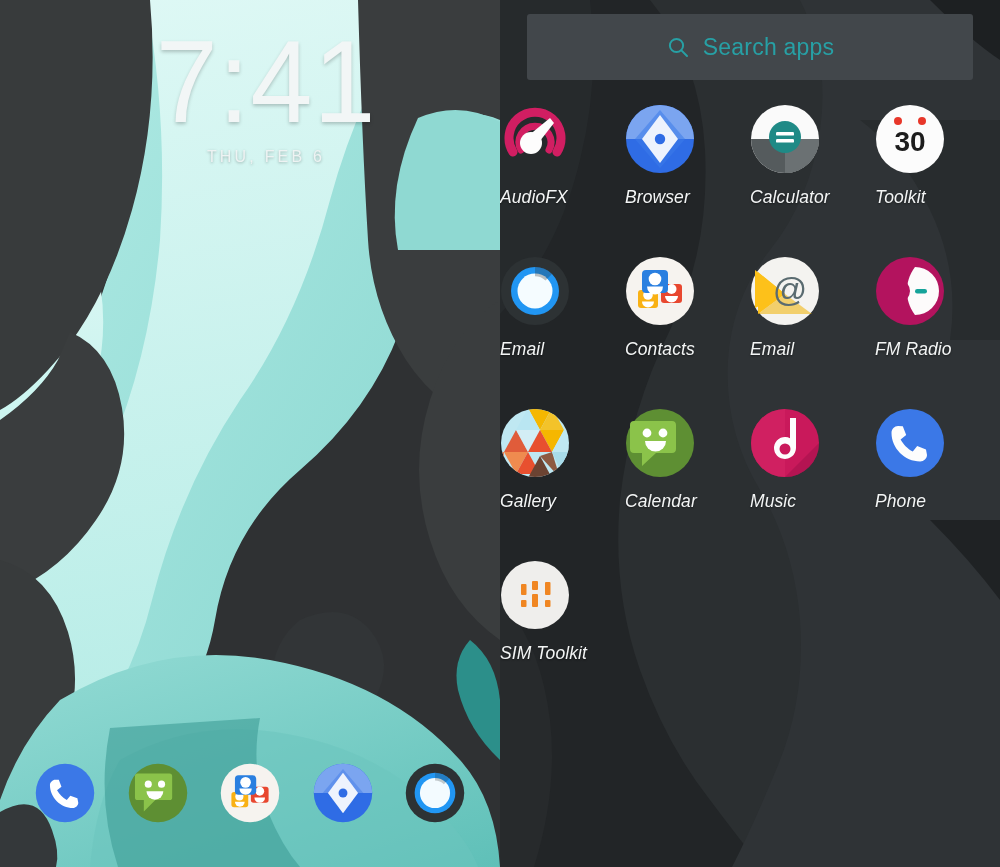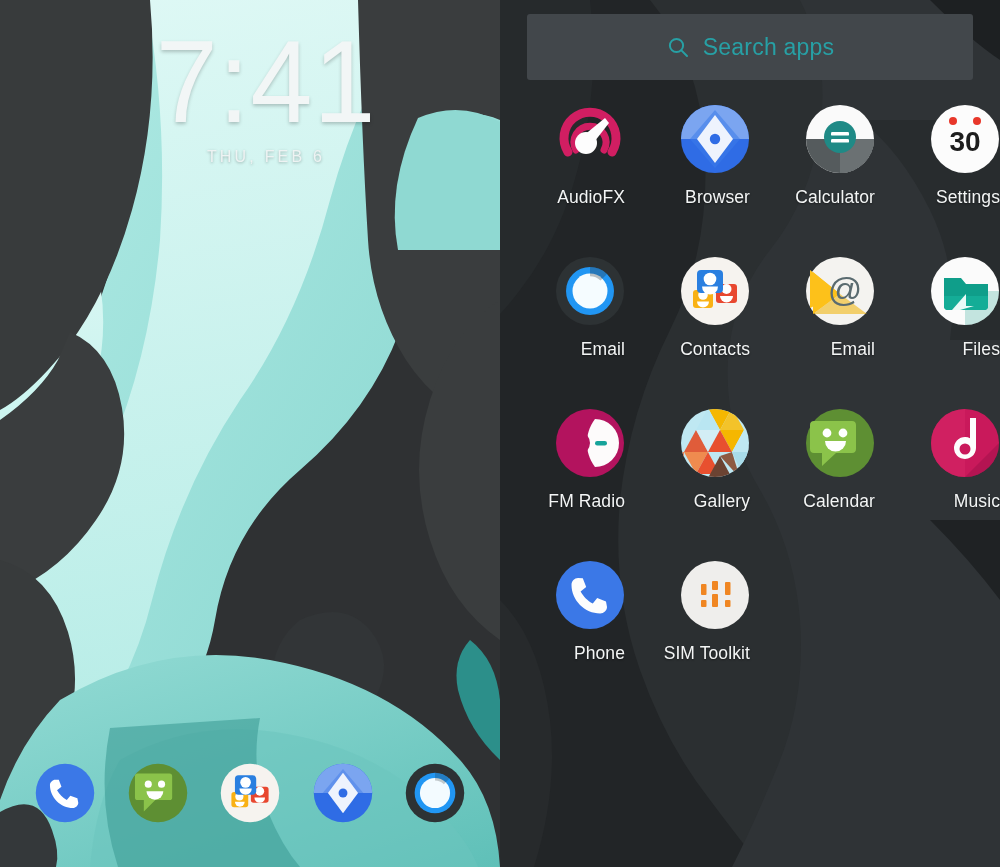--- a/index.html
+++ b/index.html
@@ -57,27 +57,28 @@
   }
   .search-label { color:#27a0a5; font-size:23px; letter-spacing:.2px; }
   .search-icon-wrap { display:flex; align-items:center; }
 
   .app-grid {
     position:absolute; left:0; top:104px; width:500px;
     display:grid; grid-template-columns:repeat(4,125px);
     row-gap:48px;
   }
   .app-cell {
-    display:flex; flex-direction:column; align-items:flex-end;
+    display:flex; flex-direction:column; align-items:flex-start;
   }
   .app-icon { width:70px; height:70px; position:relative; }
   .app-label {
     margin-top:13px; font-size:17.5px; color:#f3f5f5;
     text-shadow:0 1px 2px rgba(0,0,0,.45); white-space:nowrap;
     letter-spacing:.1px;
+    font-style:italic;
   }
   svg { overflow:visible; }
 </style>
 </head>
 <body>
 
 <div id="screen">
 
   <div id="home">
 
@@ -249,21 +250,21 @@
 
       <div class="app-cell">
         <div class="app-icon">
           <svg viewBox="0 0 70 70" width="70" height="70">
             <circle cx="35" cy="35" r="34" fill="#fcfcfc"></circle>
             <circle cx="23" cy="17" r="4" fill="#e8372a"></circle>
             <circle cx="47" cy="17" r="4" fill="#e8372a"></circle>
             <text x="35" y="47" text-anchor="middle" font-family="Liberation Sans, sans-serif" font-size="28" font-weight="bold" fill="#1d1d1d">30</text>
           </svg>
         </div>
-        <div class="app-label">Settings</div>
+        <div class="app-label">Toolkit</div>
       </div>
 
       <div class="app-cell">
         <div class="app-icon">
           <svg viewBox="0 0 70 70" width="70" height="70">
             <circle cx="35" cy="35" r="34" fill="#2d3234"></circle>
             <circle cx="35" cy="35" r="24" fill="#2196f3"></circle>
             <circle cx="35" cy="35" r="17.5" fill="#f5fcff"></circle>
             <path d="M35 11a24 24 0 0 1 17 7l-6.5 6.5a15 15 0 0 0-10.5-4.3z" fill="#2d3234" opacity=".3"></path>
           </svg>
@@ -296,32 +297,20 @@
             <circle cx="35" cy="35" r="34" fill="#f4f3f0"></circle>
             <path d="M8 16 L35 38 L8 58 Z" fill="#fdc11a"></path>
             <path d="M5 14 L35 38 L5 52 Z" fill="#fdc11a"></path>
             <path d="M35 38 L62 58 L8 58 Z" fill="#f0b000" opacity=".55"></path>
             <text x="40" y="45" text-anchor="middle" font-family="Liberation Sans, sans-serif" font-size="34" fill="#5a6b70">@</text>
           </svg>
         </div>
         <div class="app-label">Email</div>
       </div>
 
-      <div class="app-cell">
-        <div class="app-icon">
-          <svg viewBox="0 0 70 70" width="70" height="70">
-            <circle cx="35" cy="35" r="34" fill="#fbfbfb"></circle>
-            <path d="M35 69a34 34 0 0 0 34-34H35z" fill="#1aa08c" opacity=".25"></path>
-            <path d="M14 22h17l5 6h22v22a4 4 0 0 1-4 4H18a4 4 0 0 1-4-4z" fill="#0f9e8a"></path>
-            <path d="M14 40h44v10a4 4 0 0 1-4 4H18a4 4 0 0 1-4-4z" fill="#14ad97"></path>
-            <path d="M22 54 L36 38 L36 50 L44 50 L30 54 Z" fill="#eafaf7"></path>
-          </svg>
-        </div>
-        <div class="app-label">Files</div>
-      </div>
 
       <div class="app-cell">
         <div class="app-icon">
           <svg viewBox="0 0 70 70" width="70" height="70">
             <circle cx="35" cy="35" r="34" fill="#b3135e"></circle>
             <path d="M40 11a24 24 0 0 1 0 48 c-6-8-8-16-8-24 s2-16 8-24z" fill="#fdfbfb"></path>
             <path d="M32 27 q-7 8 0 16 q6-8 0-16z" fill="#b3135e"></path>
             <rect x="40" y="33" width="12" height="4.4" rx="2.2" fill="#16a39a"></rect>
           </svg>
         </div>

